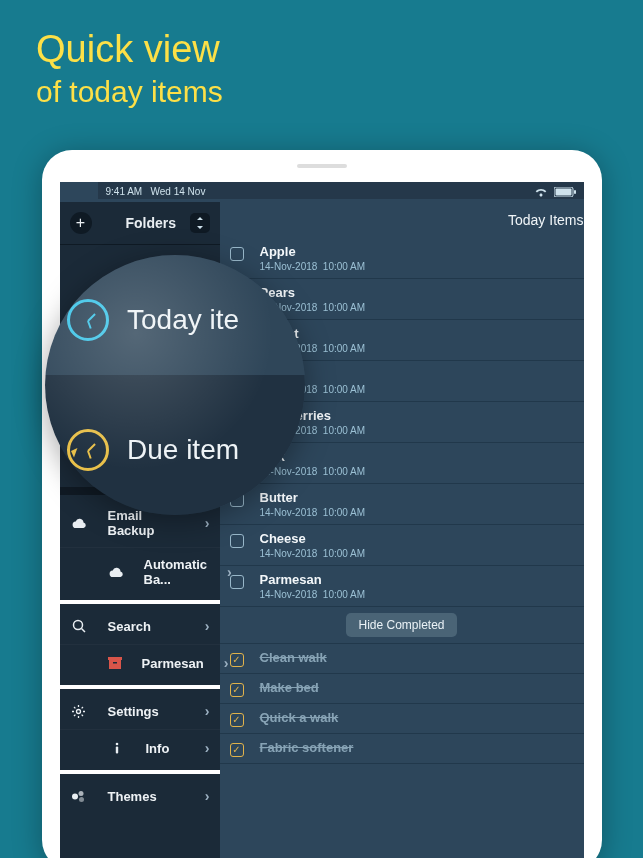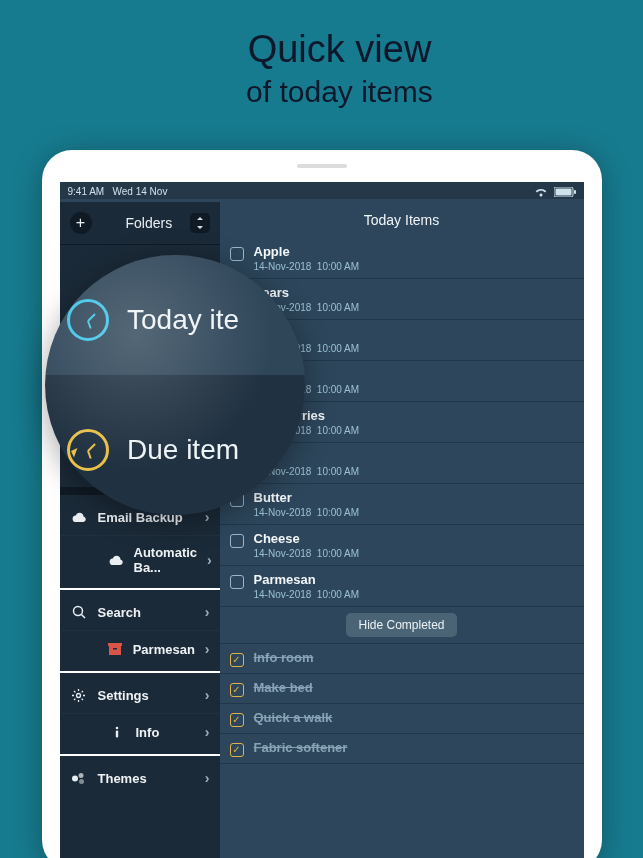--- a/index.html
+++ b/index.html
@@ -5,22 +5,21 @@
   * { box-sizing: border-box; margin: 0; padding: 0; }
   body {
     width: 643px;
     height: 858px;
     background: #177b8f;
     font-family: -apple-system, "Segoe UI", Helvetica, Arial, sans-serif;
     overflow: hidden;
     position: relative;
   }
   .promo {
-    text-align: center;
-    color: #0f172a;
+    color: #fde047;
     padding-top: 28px;
     margin-left: 36px;
   }
   .promo-title { font-size: 38px; font-weight: 500; }
   .promo-sub { font-size: 30px; font-weight: 400; margin-top: 4px; }
 
   .device {
     position: absolute;
     left: 50%;
     transform: translateX(-50%);
@@ -39,20 +38,21 @@
     position: absolute;
     top: 32px; left: 18px; right: 18px; bottom: 0;
     background: #2d465b;
     overflow: hidden;
   }
 
   .statusbar {
     display: flex; align-items: center; justify-content: space-between;
     color: #cfe2ec; font-size: 10px; padding: 4px 8px 2px 8px;
     background: #25384a;
+    margin-left: 38px;
   }
   .statusbar .sb-right { display: flex; gap: 6px; align-items: center;}
   .wifi, .battery { display:inline-block; }
   .wifi svg, .battery svg { display:block; }
 
   .app {
     position: absolute;
     top: 20px; left:0; right:0; bottom:0;
     display: flex;
   }
@@ -71,31 +71,31 @@
     padding: 10px 10px;
     background: #1b2a38;
     border-bottom: 1px solid #0f1a24;
   }
   .side-header .plus {
     width: 22px; height: 22px; border-radius: 50%;
     background: #0f1a24;
     display:flex; align-items:center; justify-content:center;
     font-size: 16px; line-height:1;
   }
-  .side-header .folders-label { font-weight: 400; font-size: 14px; flex:1;padding-left:24px;}
+  .side-header .folders-label { font-weight: 700; font-size: 14px; flex:1;padding-left:24px;}
   .side-header .sort {
     width: 20px; height: 20px; border-radius: 5px;
     background: #0f1a24;
     display:flex; align-items:center; justify-content:center;
     font-size: 10px;
   }
   .side-group { padding: 4px 0; }
-  .side-group + .side-group { border-top: 2px solid #ffffff; }
+  .side-group + .side-group { border-top: 4px solid #ffffff; }
   .side-item {
-    display: flex; align-items: center; gap: 10px;
+    display: flex; align-items: center; gap: 20px;
     padding: 9px 10px;
     cursor: pointer;
     position: relative;
   }
   .side-item + .side-item { border-top: 1px solid rgba(255,255,255,0.03); padding-left: 48px;}
   .side-item .icon {
     width: 18px; height: 18px; display:flex; align-items:center; justify-content:center;
     color: #8fb2c8;
   }
   .side-item .label { flex: 1; font-weight: 600; color: #eef2f5;}
@@ -105,36 +105,36 @@
 
   
   .main {
     flex: 1;
     background: #2d465b;
     color: #e5eef3;
     display: flex;
     flex-direction: column;
   }
   .main-header {
-    text-align: center;
+    text-align: right;
     font-size: 14px;
     padding: 10px 0 10px;
     color: #f0f5f8;
     background: #2d465b;
   }
   .list {
     flex: 1;
     overflow: hidden;
   }
   .list-item {
     padding: 6px 10px 6px 10px;
     border-bottom: 1px solid #21384b;
     display: flex;
     align-items: flex-start;
-    gap: 10px;
+    gap: 16px;
   }
   .list-item .cb {
     margin-top: 3px;
     width: 14px; height: 14px;
     border: 1.5px solid #98b7c9;
     border-radius: 3px;
     flex-shrink: 0;
     display:flex; align-items:center; justify-content:center;
   }
   .list-item.done .cb { border-color: #e0b24a; color:#e0b24a; }
@@ -412,21 +412,21 @@
               </div>
             </div>
             <div class="hide-row">
               <div class="hide-pill">Hide Completed</div>
             </div>
             <div class="list-item done">
               <div class="cb">
                 <span class="chk-mark">✓</span>
               </div>
               <div>
-                <div class="title">Info room</div>
+                <div class="title">Clean walk</div>
               </div>
             </div>
             <div class="list-item done">
               <div class="cb">
                 <span class="chk-mark">✓</span>
               </div>
               <div>
                 <div class="title">Make bed</div>
               </div>
             </div>

